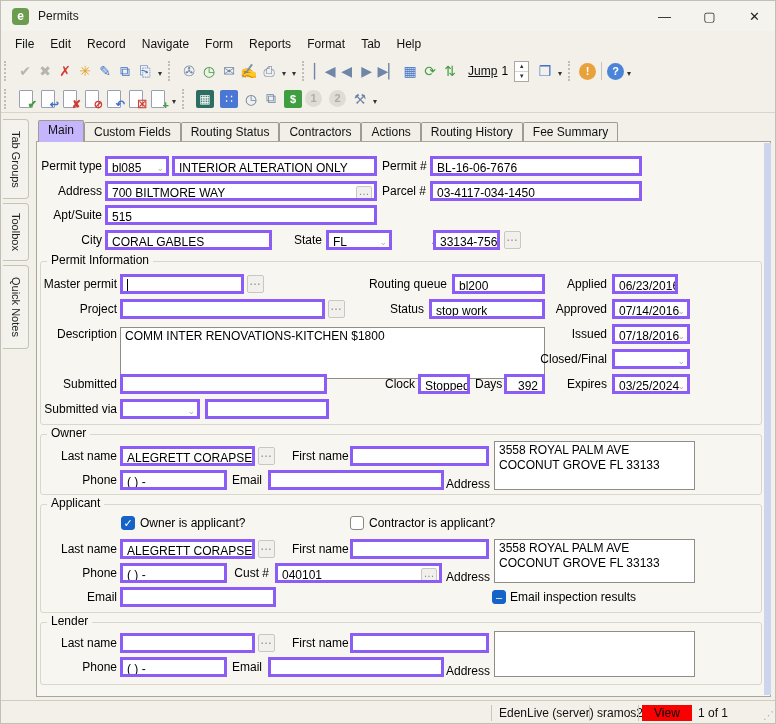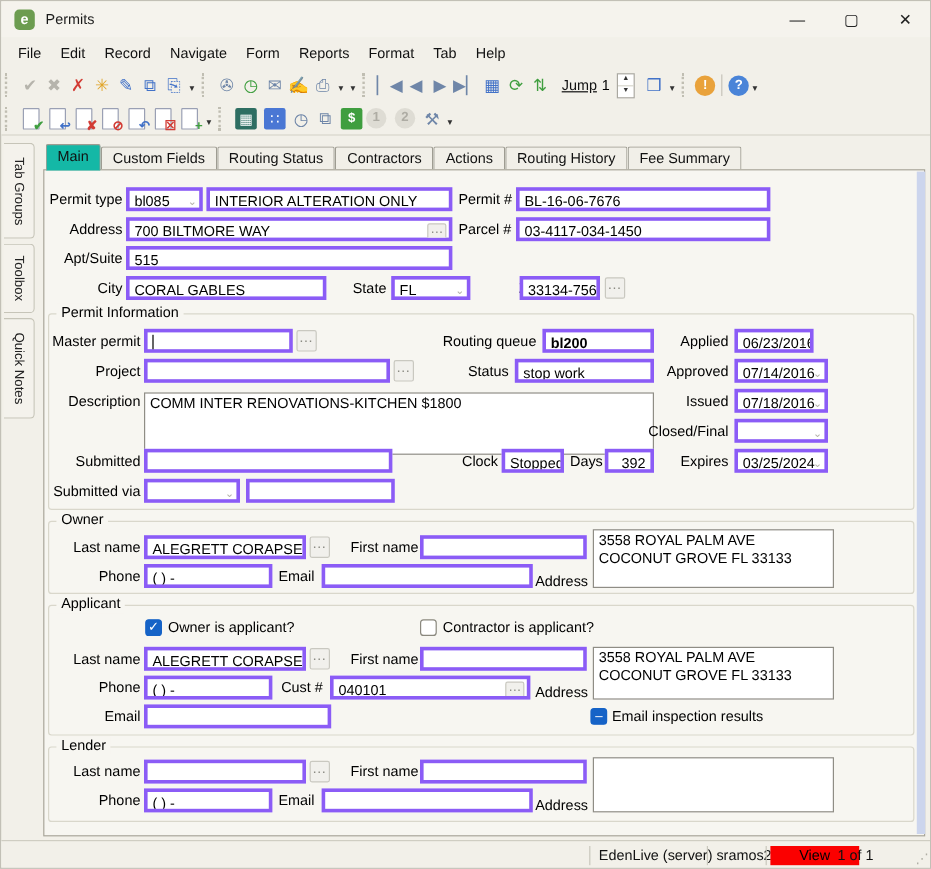--- a/index.html
+++ b/index.html
@@ -42,21 +42,21 @@
   .tile-map{background:#2e6e62;}
   .tile-calc{background:#4a77d4;}
   .tile-cash{background:#3f9e3f;font-weight:bold;font-size:11px;}
 
   
   .vtab{position:absolute;left:2px;width:26px;background:#f4f2ec;border:1px solid #c6c4b8;border-left:0;border-radius:0 4px 4px 0;writing-mode:vertical-rl;font-size:11px;color:#222;display:flex;align-items:center;justify-content:center;padding:8px 0;}
 
   
   .tabstrip{position:absolute;left:37px;top:119px;display:flex;align-items:flex-end;height:22px;}
   .tab{height:20px;padding:2px 9px 0;font-size:12px;color:#111;background:#f1efe8;border:1px solid #9e9c92;border-bottom:0;margin-right:0;border-radius:2px 2px 0 0;white-space:nowrap;}
-  .tab.sel{height:22px;background:#14b8a6;position:relative;z-index:3;text-align:right;}
+  .tab.sel{height:22px;background:#c4b5fd;position:relative;z-index:3;text-align:right;}
 
   
   .panel{position:absolute;left:35px;top:140px;width:735px;height:556px;background:#f7f6f1;border:1px solid #a8a69a;z-index:2;}
   .scrollstrip{position:absolute;left:727px;top:1px;width:7px;height:552px;background:#ccd5ed;}
   .lbl{position:absolute;height:20px;line-height:20px;font-size:12px;color:#000;text-align:right;white-space:nowrap;}
   .fld{position:absolute;height:20px;background:#fff;border:3px solid #8b5cf6;font-size:12px;line-height:18px;padding:0 4px;color:#000;white-space:nowrap;overflow:hidden;}
   .fld .chev{position:absolute;right:2px;top:4px;color:#b4b2aa;font-size:9px;line-height:10px;}
   .fld.num{text-align:right;}
   .tcaret{position:absolute;left:4px;top:2px;width:1px;height:14px;background:#000;}
   .dots{position:absolute;width:17px;height:18px;background:#f1f0ec;border:1px solid #c9c8c0;border-radius:2px;color:#8a8a82;text-align:center;line-height:10px;font-size:12px;letter-spacing:1px;}
@@ -65,21 +65,21 @@
   .grp-title{position:absolute;background:#f7f6f1;padding:0 4px;font-size:12px;height:15px;line-height:15px;color:#000;z-index:2;white-space:nowrap;}
   .area{position:absolute;background:#fff;border:1px solid #8f8d85;font-size:12px;line-height:15px;padding:1px 4px;color:#000;overflow:hidden;}
   .cb{position:absolute;width:14px;height:14px;border:1px solid #8a887e;border-radius:3px;background:#fff;font-size:11px;line-height:13px;text-align:center;color:#fff;}
   .cb.on{background:#1663c7;border-color:#1663c7;}
   .cblbl{position:absolute;height:16px;line-height:16px;font-size:12px;color:#000;white-space:nowrap;}
 
   
   .statusbar{position:absolute;left:0;top:699px;width:776px;height:25px;background:#f2f0e9;border-top:1px solid #cfcdc2;font-size:12px;color:#111;}
   .sb-sep{position:absolute;top:4px;width:1px;height:16px;background:#c9c7bc;}
   .sb-text{position:absolute;top:4px;height:16px;line-height:16px;white-space:nowrap;}
-  .sb-view{position:absolute;top:4px;height:16px;line-height:16px;background:#fb0000;color:#000;padding:0 24px;}
+  .sb-view{position:absolute;top:4px;height:16px;line-height:16px;background:#fb0000;color:#000;padding:0 12px;}
   .rgrip{position:absolute;right:3px;bottom:3px;color:#b0aea4;font-size:11px;}
 </style>
 </head>
 <body>
 
 <div class="window">
 
   <div class="titlebar">
     <div class="logo">e</div>
     <div class="title-text">Permits</div>
@@ -218,21 +218,21 @@
     <div class="fld" style="left:396px;top:88px;width:67px;">33134-7560</div>
     <div class="dots" style="left:467px;top:89px;">…</div>
 
     <div class="grp-title" style="left:10px;top:111px;">Permit Information</div>
     <div class="grp" style="left:3px;top:119px;width:722px;height:164px;"></div>
 
     <div class="lbl" style="left:5px;top:132px;width:75px;">Master permit</div>
     <div class="fld" style="left:83px;top:132px;width:124px;"><span class="tcaret"></span><span></span></div>
     <div class="dots" style="left:210px;top:133px;">…</div>
     <div class="lbl" style="left:270px;top:132px;width:140px;">Routing queue</div>
-    <div class="fld" style="left:415px;top:132px;width:93px;font-weight:bold;">bl200</div>
+    <div class="fld" style="left:415px;top:132px;width:93px;">bl200</div>
     <div class="lbl" style="left:520px;top:132px;width:50px;">Applied</div>
     <div class="fld" style="left:575px;top:132px;width:66px;"><span>06/23/2016</span><span class="chev">⌄</span></div>
 
     <div class="lbl" style="left:5px;top:157px;width:75px;">Project</div>
     <div class="fld" style="left:83px;top:157px;width:205px;"></div>
     <div class="dots" style="left:291px;top:158px;">…</div>
     <div class="lbl" style="left:340px;top:157px;width:47px;">Status</div>
     <div class="fld" style="left:392px;top:157px;width:116px;">stop work</div>
     <div class="lbl" style="left:510px;top:157px;width:60px;">Approved</div>
     <div class="fld" style="left:575px;top:157px;width:78px;"><span>07/14/2016</span><span class="chev">⌄</span></div>

